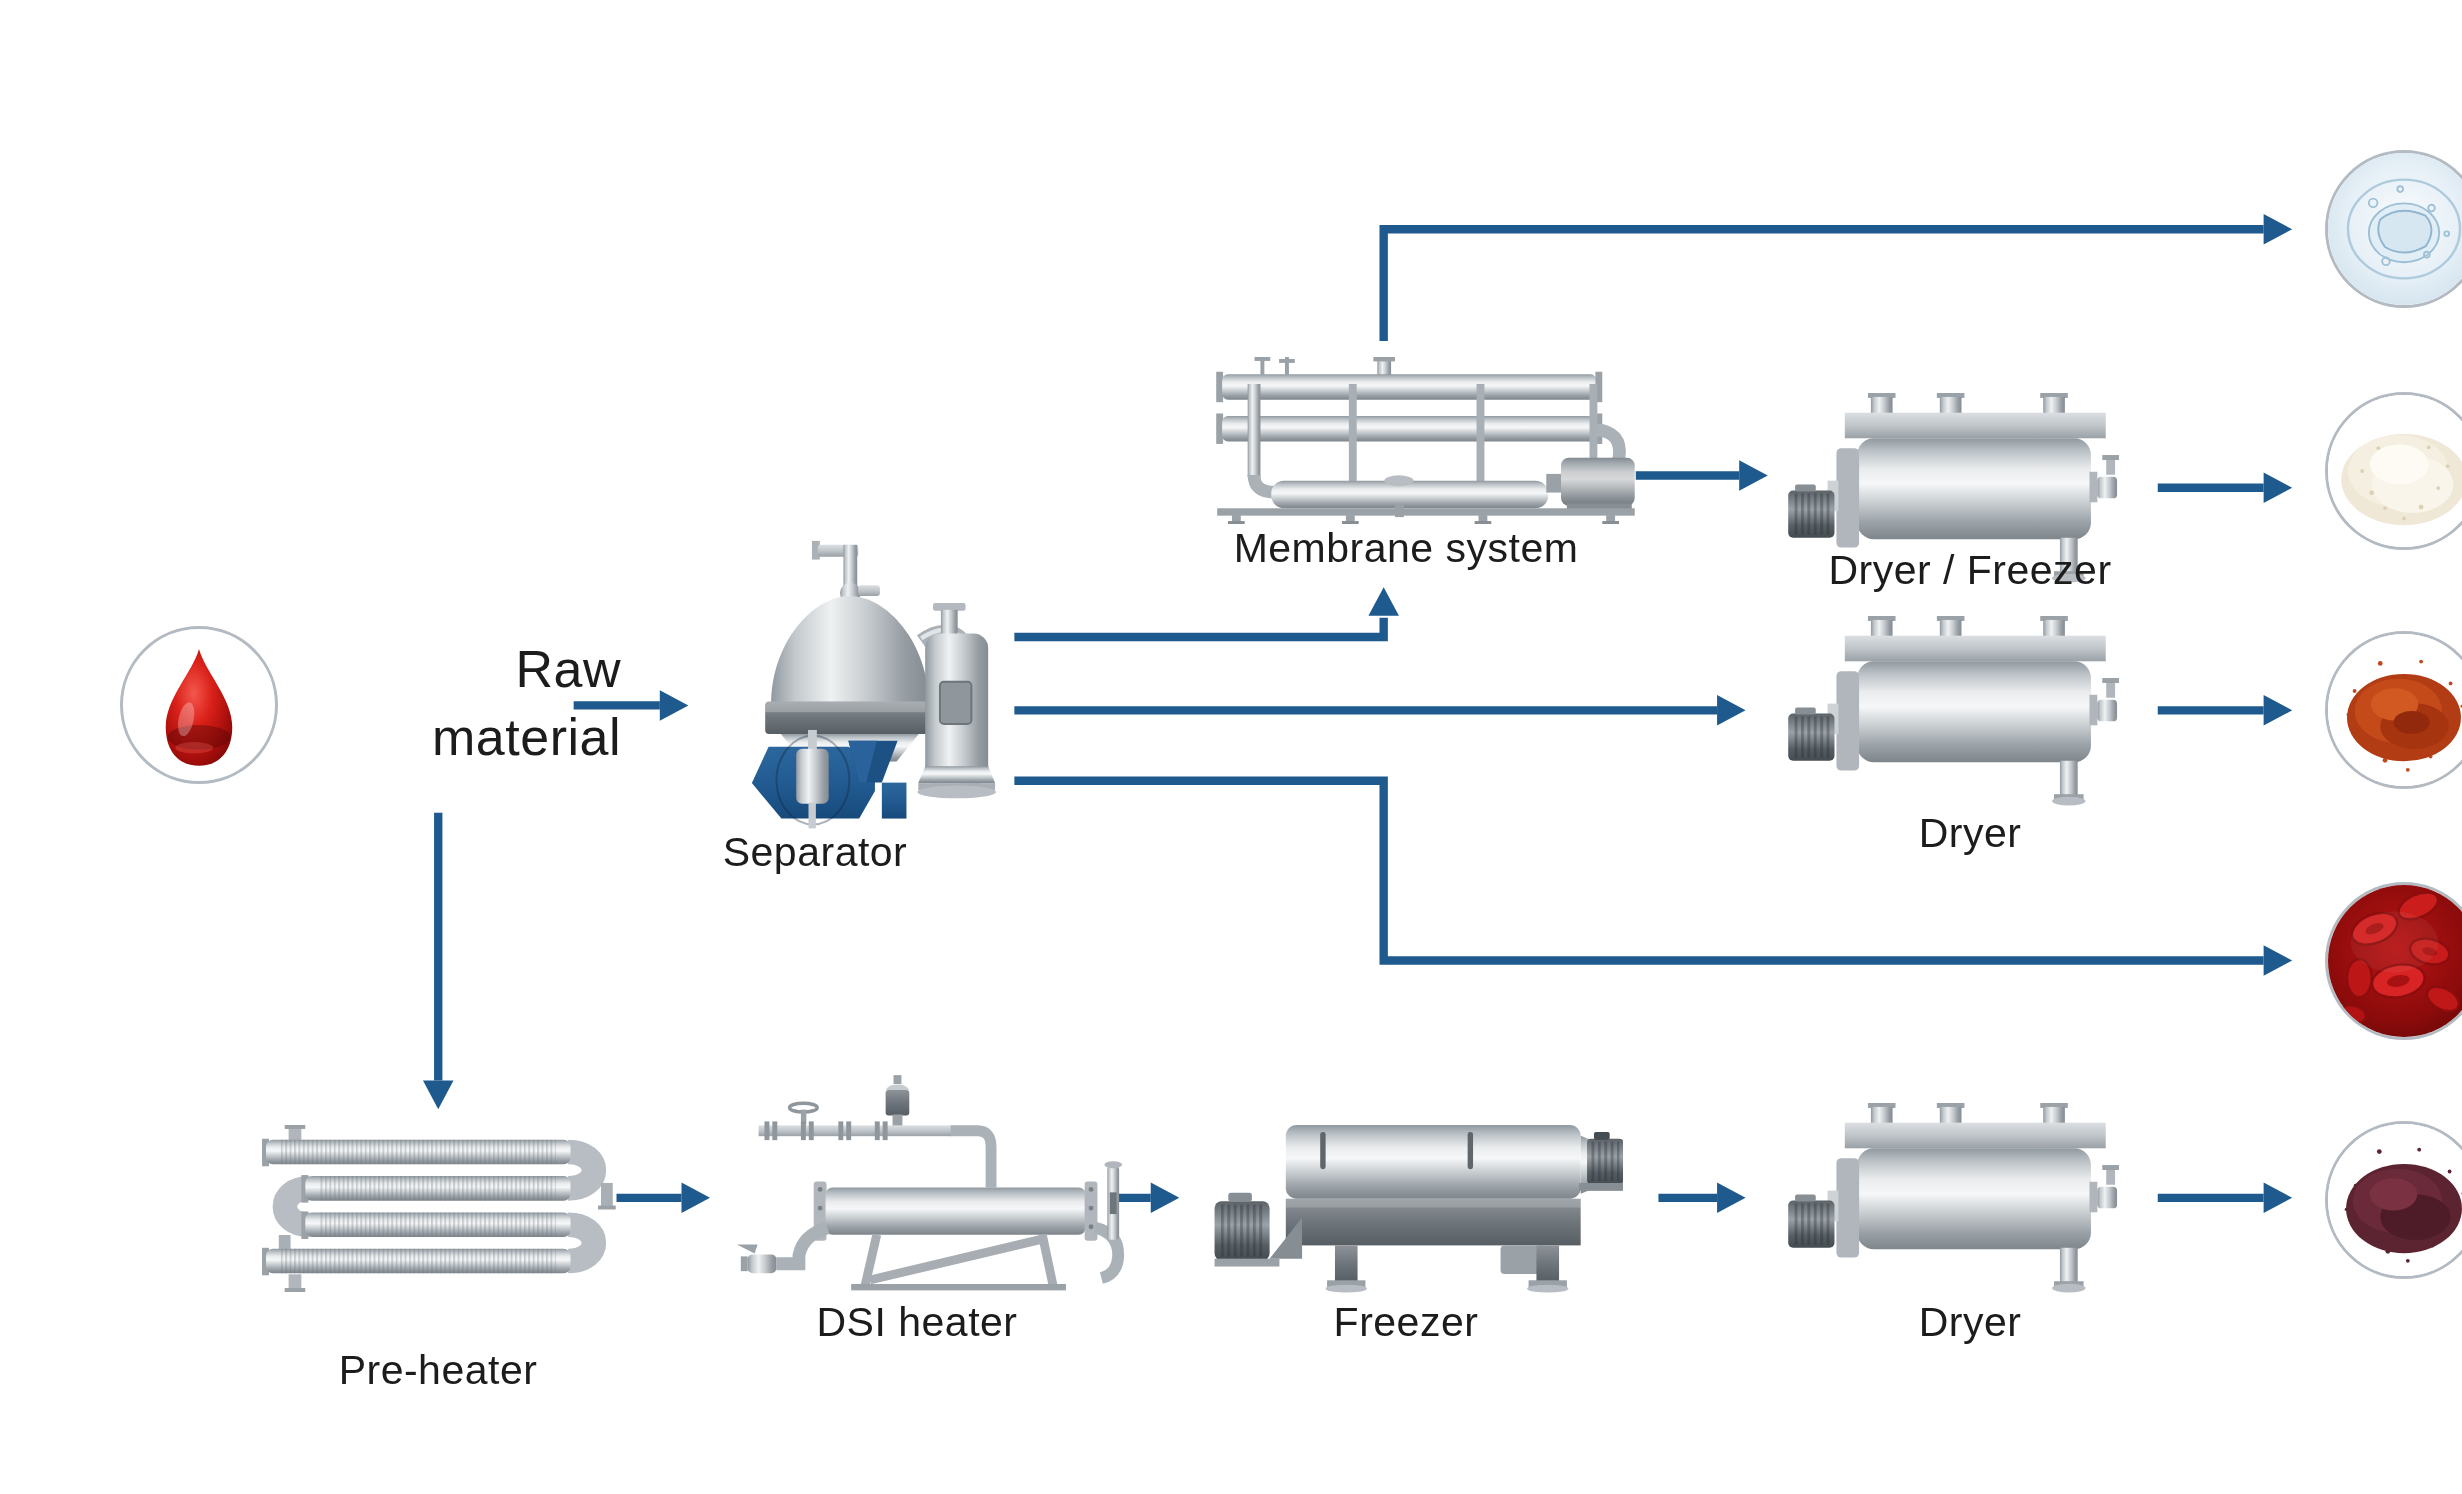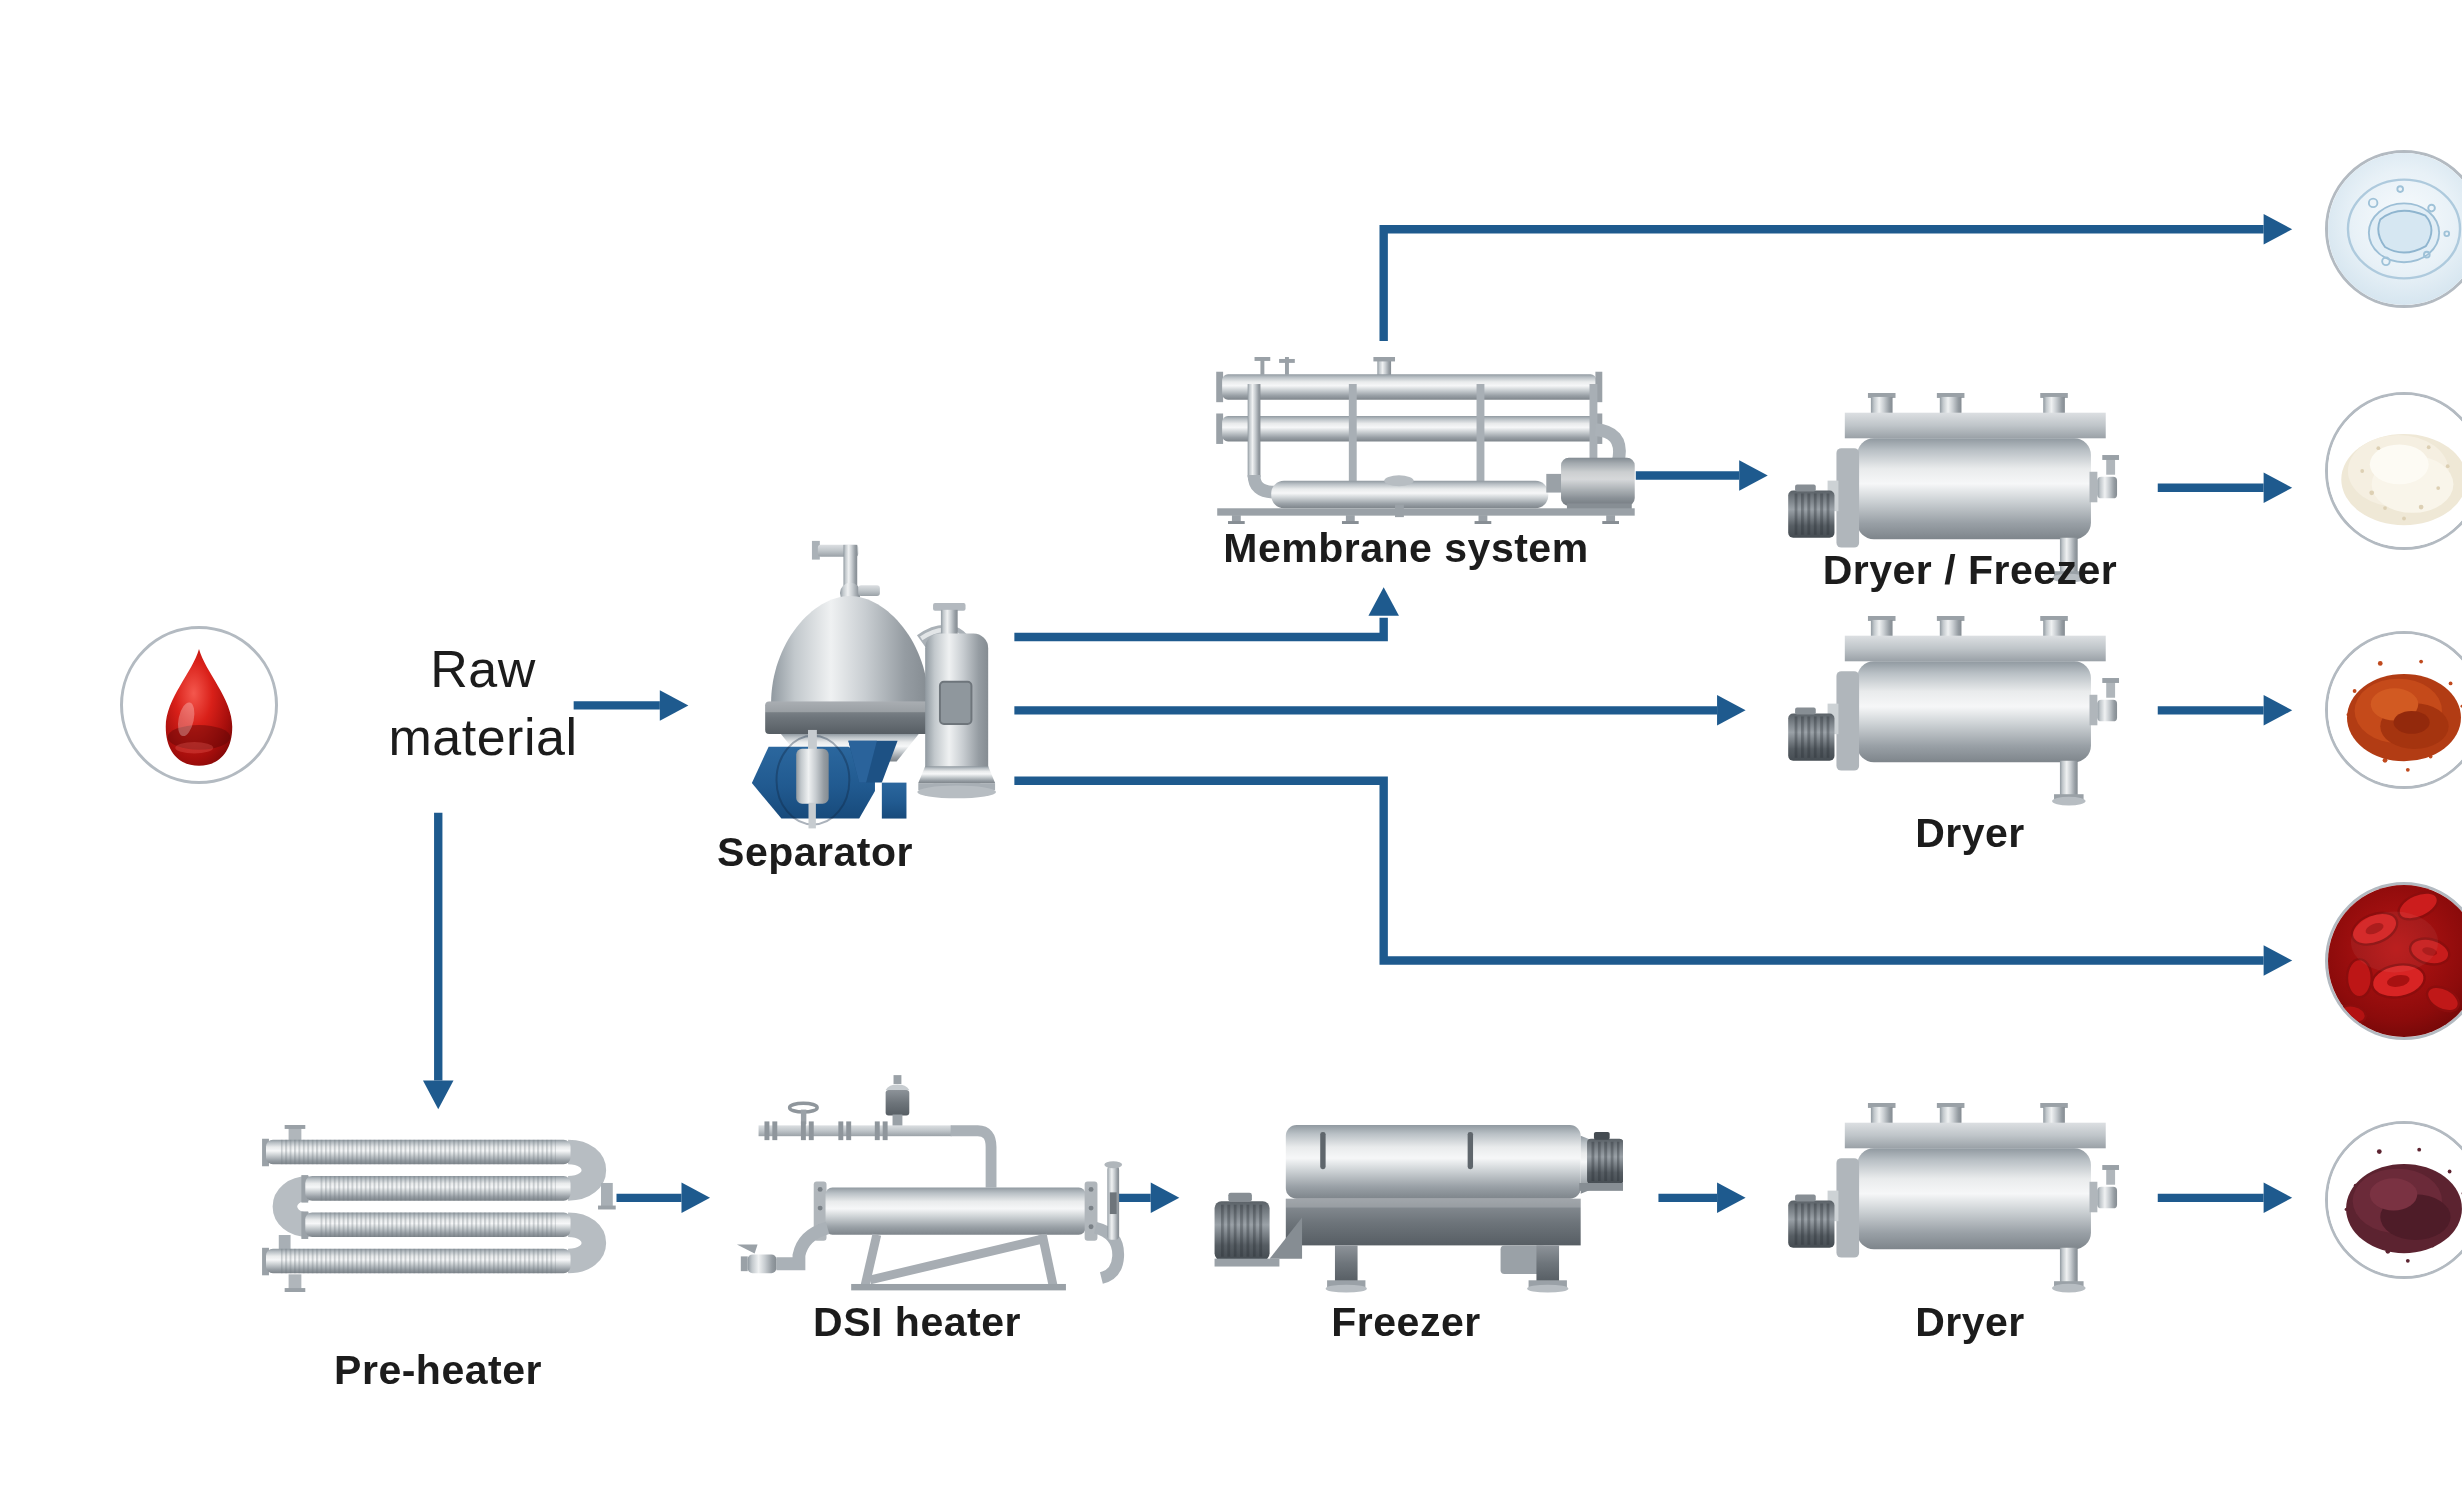--- a/index.html
+++ b/index.html
@@ -1,23 +1,23 @@
 <!DOCTYPE html>
 <html style="font-size:7.9px"><head>
 <meta charset="utf-8">
 <style>
   html,body{margin:0;padding:0;background:#ffffff;}
   #stage{position:relative;width:3115px;height:1495px;background:#ffffff;overflow:hidden;
          font-family:"Liberation Sans",sans-serif;}
   svg{display:block;}
   .abs{position:absolute;}
-  .lbl{position:absolute;color:#1c1c1c;font-weight:700;letter-spacing:0.5px;
+  .lbl{position:absolute;color:#1c1c1c;font-weight:400;letter-spacing:0.5px;
        white-space:pre-line;transform:translate(-50%,-50%);text-align:left;line-height:1.28em;}
   .lbl-left{position:absolute;color:#1c1c1c;font-weight:300;letter-spacing:0.5px;
-       white-space:pre-line;transform:translateY(-50%);text-align:center;line-height:1.3em;}
+       white-space:pre-line;transform:translateY(-50%);text-align:right;line-height:1.3em;}
   .eq{font-size:41px;}
   .big{font-size:52px;}
   .pcircle{position:absolute;width:158px;height:158px;border-radius:50%;
            border:3px solid #b3bac1;background:#ffffff;overflow:hidden;box-sizing:border-box;}
 </style>
 </head>
 <body>
 
 <div id="stage">
 

